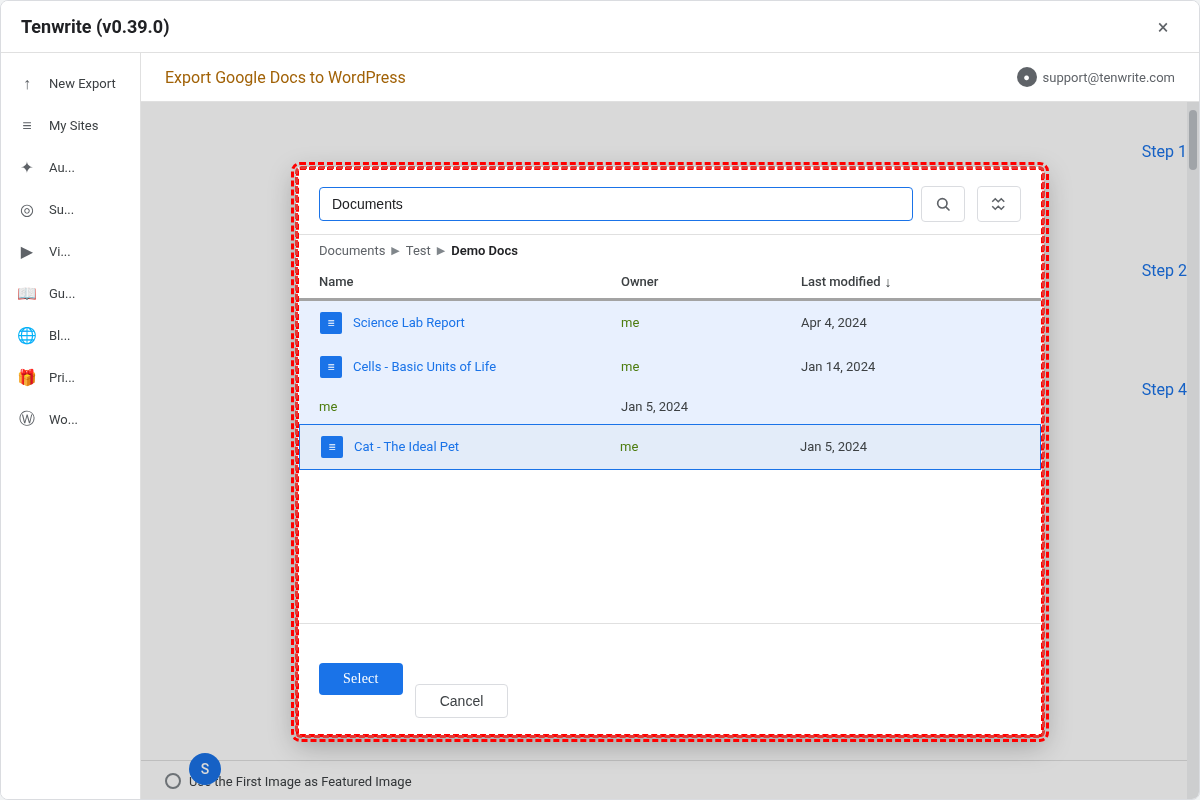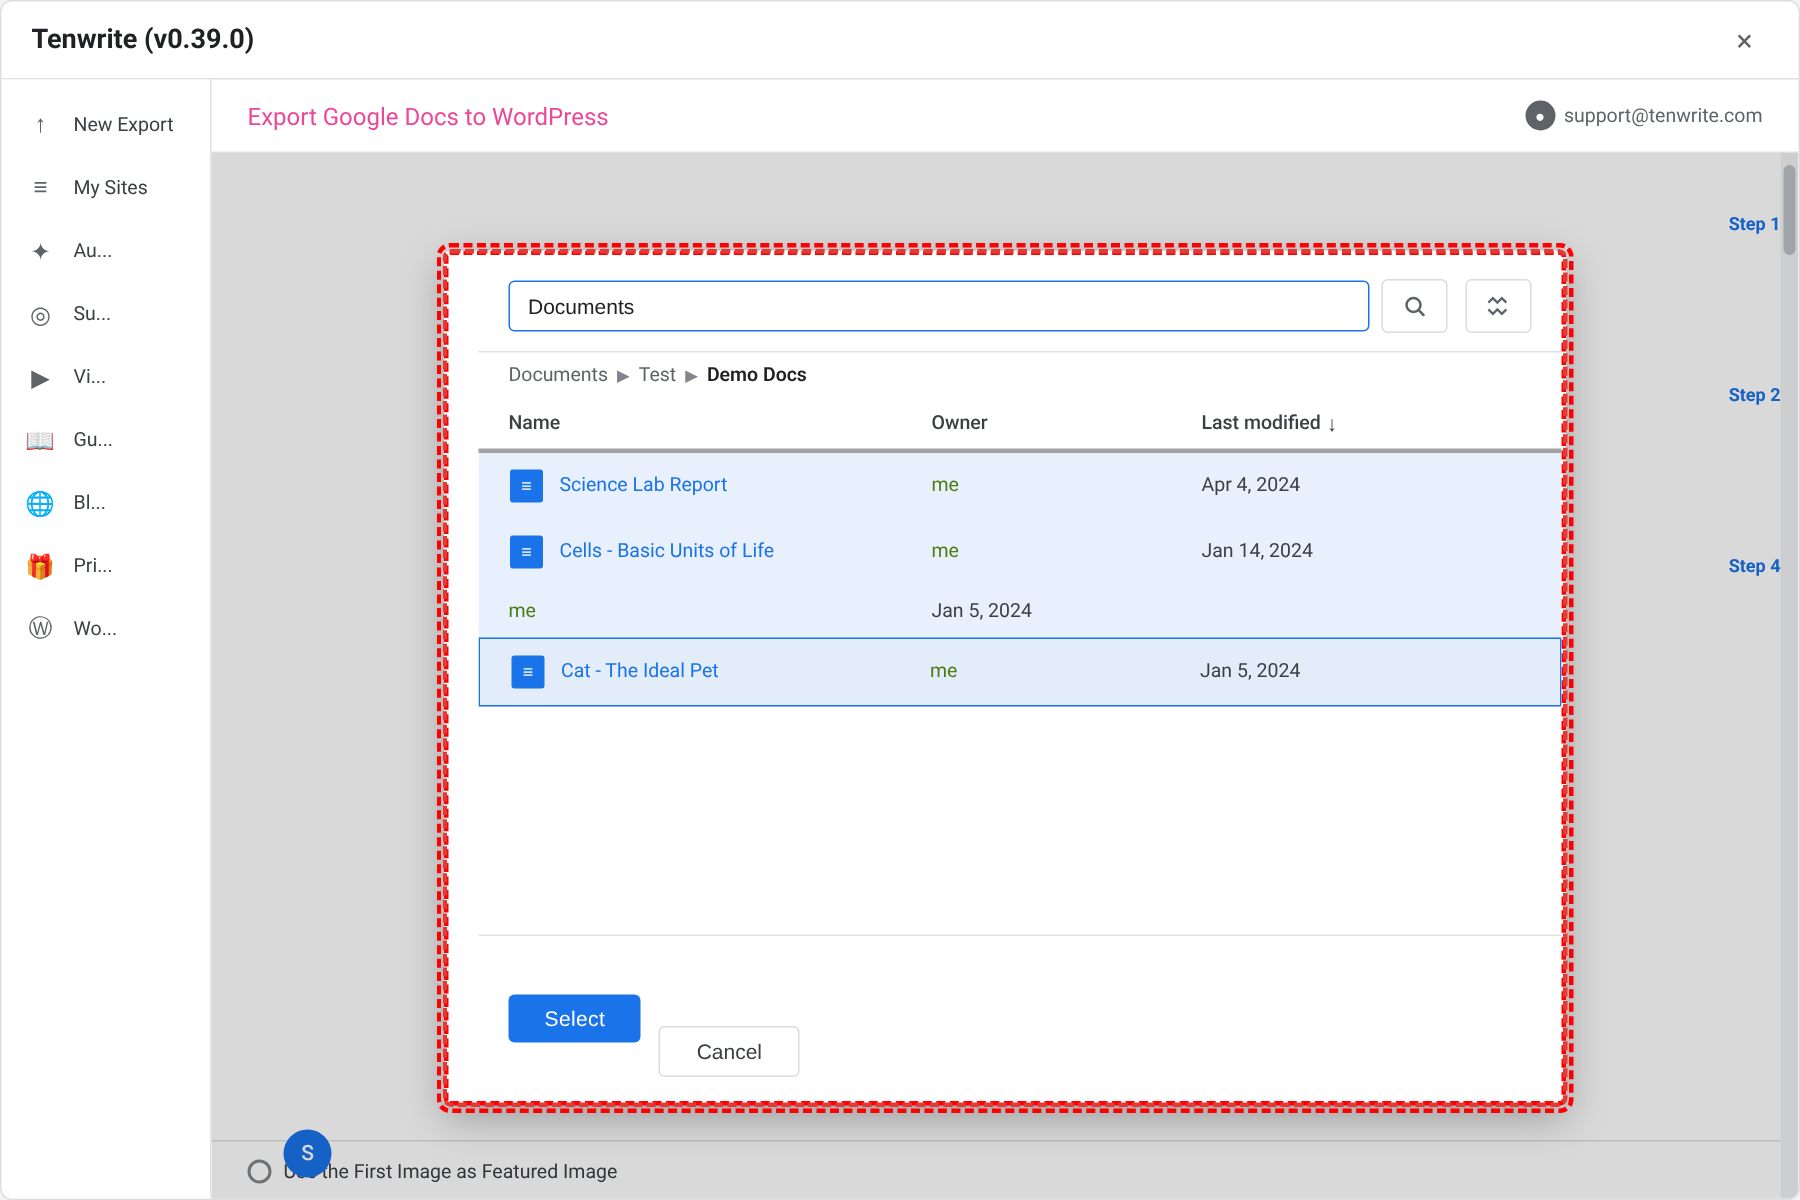--- a/index.html
+++ b/index.html
@@ -100,34 +100,34 @@
     
     .content-header {
       display: flex;
       align-items: center;
       justify-content: space-between;
       padding: 14px 24px;
       border-bottom: 1px solid #e0e0e0;
     }
     .content-header-title {
       font-size: 16px;
-      color: #ec4899;
+      color: #a16207;
       font-weight: 400;
     }
     .content-header-user {
       display: flex;
       align-items: center;
       gap: 6px;
       font-size: 13px;
       color: #5f6368;
     }
     .step-label {
-      font-size: 12px;
+      font-size: 16px;
       color: #1a73e8;
-      font-weight: 700;
+      font-weight: 400;
     }
 
     
     .scrollbar-track {
       width: 12px;
       background: #f1f3f4;
       position: absolute;
       right: 0;
       top: 0;
       bottom: 0;
@@ -163,21 +163,20 @@
       border-radius: 4px;
       box-shadow: 0 8px 28px rgba(0,0,0,0.28);
       width: 748px;
       min-height: 570px;
       display: flex;
       flex-direction: column;
       position: relative;
       border: 3px dashed red;
       outline: 3px dashed red;
       outline-offset: 2px;
-      padding-left: 20px;
     }
 
     
     .file-picker::before {
       content: '';
       position: absolute;
       inset: -4px;
       border: 3px dashed #e53935;
       border-radius: 6px;
       pointer-events: none;
@@ -354,20 +353,21 @@
     .btn-select {
       padding: 8px 24px;
       background: #1a73e8;
       color: #fff;
       border: none;
       border-radius: 4px;
       font-size: 14px;
       font-weight: 500;
       cursor: pointer;
       letter-spacing: 0.25px;
+      font-family: Liberation Serif, serif;
     }
 
     .btn-cancel {
       padding: 8px 24px;
       background: #fff;
       color: #3c4043;
       border: 1px solid #dadce0;
       border-radius: 4px;
       font-size: 14px;
       font-weight: 500;

